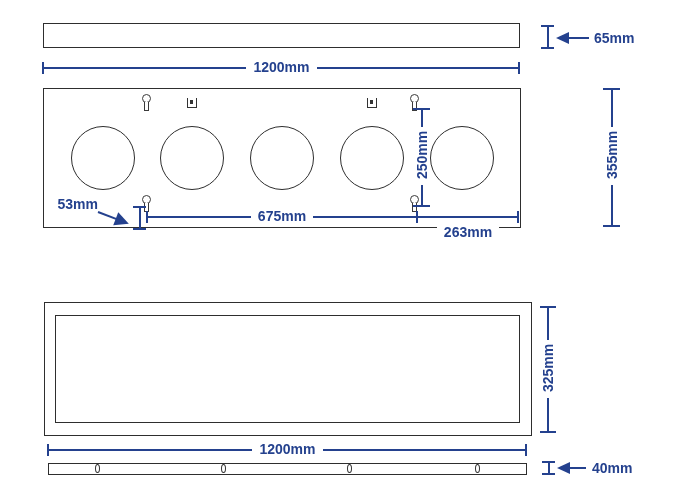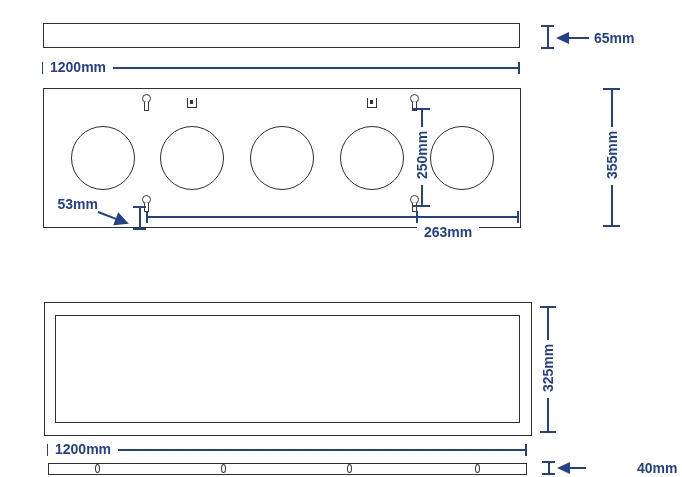--- a/index.html
+++ b/index.html
@@ -7,21 +7,21 @@
     --ink:#2e2e2e;
     --ttl:#3d3d3d;
   }
   html,body{margin:0;padding:0;background:#fff;}
   #stage{position:relative;width:682px;height:477px;background:#fff;overflow:hidden;
          font-family:"Liberation Sans",sans-serif;}
   .abs{position:absolute;}
   .outline{border:1.5px solid var(--ink);background:#fff;box-sizing:border-box;}
   .blue{background:var(--blu);z-index:1;}
   .dim-text{color:var(--blu);font-weight:bold;font-size:14px;white-space:nowrap;z-index:2;}
-  .dim-center{}
+  .dim-center{text-align:center;}
   .dim-center span{display:inline-block;background:#fff;padding:0 7px;line-height:17px;}
   .vtext{transform:rotate(-90deg);background:#fff;padding:0 6px;line-height:16px;
          width:58px;text-align:center;box-sizing:border-box;}
   .circle{width:64px;height:64px;border:1.5px solid var(--ink);border-radius:50%;
           background:#fff;box-sizing:border-box;}
   .tri-left{width:0;height:0;border-top:6px solid transparent;border-bottom:6px solid transparent;
             border-right:13px solid var(--blu);z-index:2;}
   .tri-right{width:0;height:0;border-top:7px solid transparent;border-bottom:7px solid transparent;
              border-left:14px solid var(--blu);}
   .keyhole{width:9px;height:17px;}
@@ -89,20 +89,23 @@
 
   <div class="abs blue" style="left:413px;top:108px;width:17px;height:2px;"></div>
   <div class="abs blue" style="left:421px;top:109px;width:2px;height:98px;"></div>
   <div class="abs blue" style="left:413px;top:205px;width:17px;height:2px;"></div>
   <div class="abs dim-text vtext" style="left:393px;top:148px;">250mm</div>
 
   <div class="abs blue" style="left:147px;top:216px;width:372px;height:2px;"></div>
   <div class="abs blue" style="left:146px;top:211px;width:2px;height:12px;"></div>
   <div class="abs blue" style="left:416px;top:211px;width:2px;height:12px;"></div>
   <div class="abs blue" style="left:517px;top:211px;width:2px;height:12px;"></div>
+  <div class="abs dim-text dim-center" style="left:147px;top:208px;width:270px;">
+    <span>675mm</span>
+  </div>
   <div class="abs dim-text dim-center" style="left:417px;top:224px;width:102px;">
     <span>263mm</span>
   </div>
 
   <div class="abs dim-text" style="left:48px;top:196px;width:50px;text-align:right;">53mm</div>
   <div class="abs" style="left:98px;top:205px;width:34px;height:14px;transform:rotate(21deg);transform-origin:0 50%;z-index:2;">
     <div class="abs blue" style="left:0;top:6px;width:20px;height:2px;"></div>
     <div class="abs tri-right" style="left:19px;top:0;"></div>
   </div>
   <div class="abs blue" style="left:139px;top:207px;width:2px;height:23px;"></div>
@@ -134,15 +137,15 @@
   <div class="abs slot" style="left:95px;top:464px;"></div>
   <div class="abs slot" style="left:221px;top:464px;"></div>
   <div class="abs slot" style="left:347px;top:464px;"></div>
   <div class="abs slot" style="left:475px;top:464px;"></div>
 
   <div class="abs blue" style="left:548px;top:462px;width:2px;height:13px;"></div>
   <div class="abs blue" style="left:542px;top:461px;width:13px;height:2px;"></div>
   <div class="abs blue" style="left:542px;top:473px;width:13px;height:2px;"></div>
   <div class="abs tri-left" style="left:557px;top:462px;"></div>
   <div class="abs blue" style="left:569px;top:467px;width:17px;height:2px;"></div>
-  <div class="abs dim-text" style="left:592px;top:460px;margin-left:45px;">40mm</div>
+  <div class="abs dim-text" style="left:592px;top:460px;">40mm</div>
 
 </div>
 
 </body></html>

